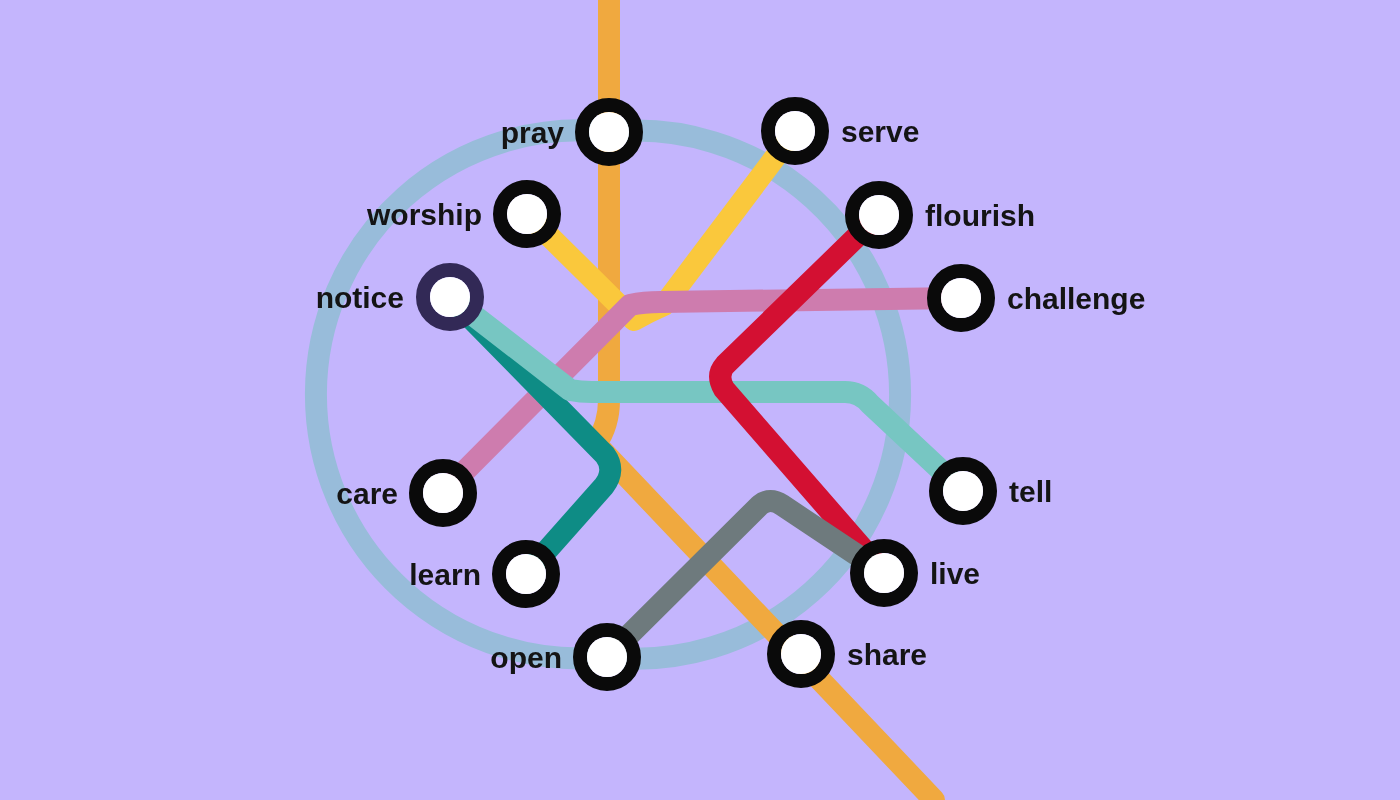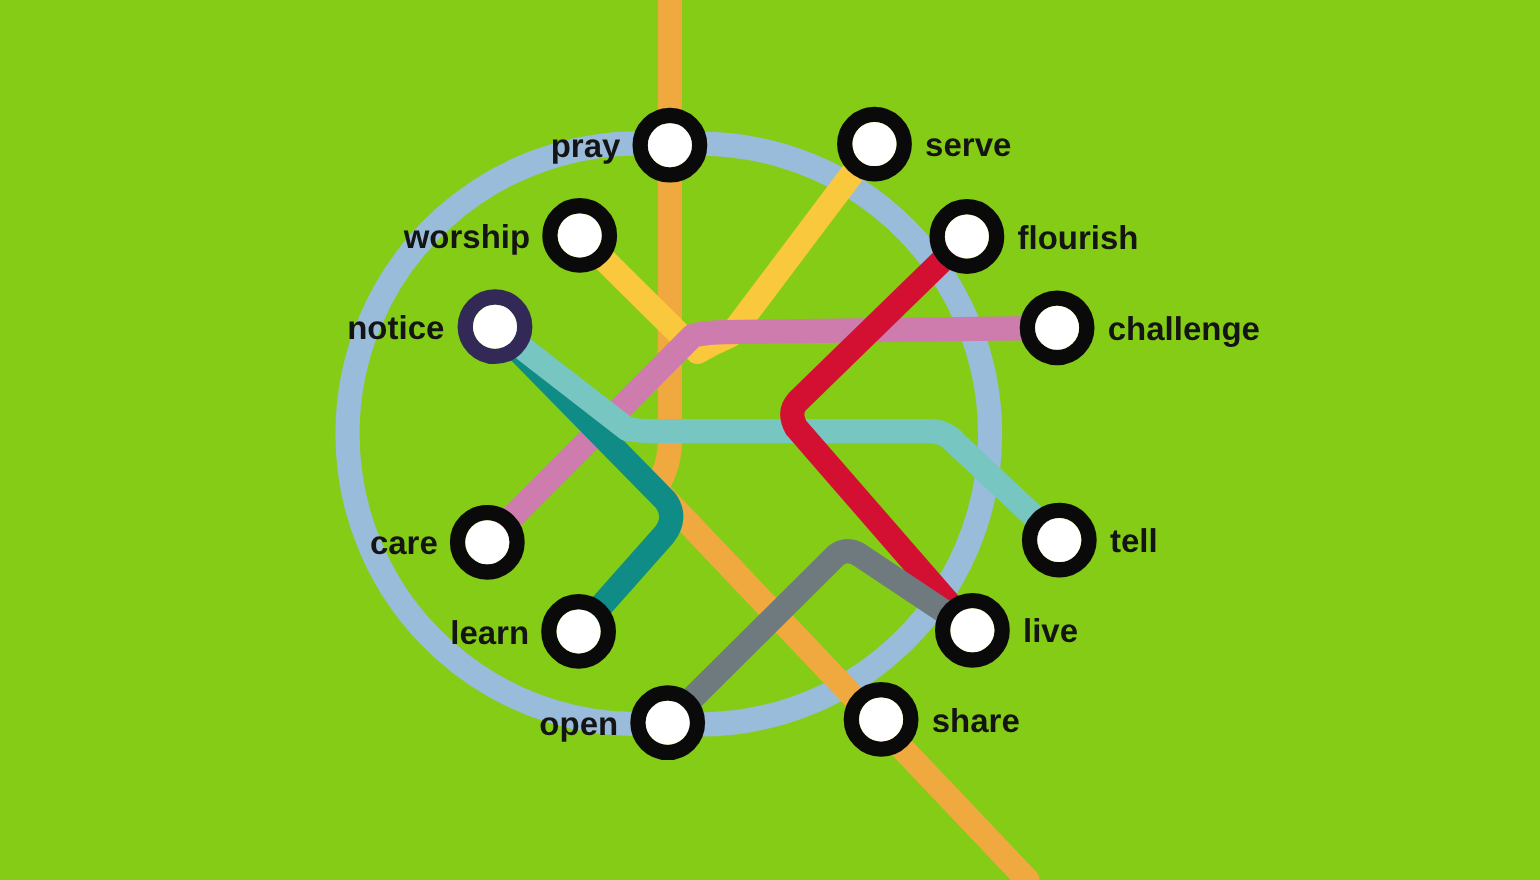--- a/index.html
+++ b/index.html
@@ -11,21 +11,21 @@
   body {
     width: 1400px;
     height: 800px;
     overflow: hidden;
     font-family: "Liberation Sans", sans-serif;
   }
   #map-root {
     position: relative;
     width: 1400px;
     height: 800px;
-    background: #84cc16;
+    background: #c4b5fd;
   }
   #map-svg {
     position: absolute;
     left: 0;
     top: 0;
     width: 1400px;
     height: 800px;
     display: block;
   }
   .station-label {

